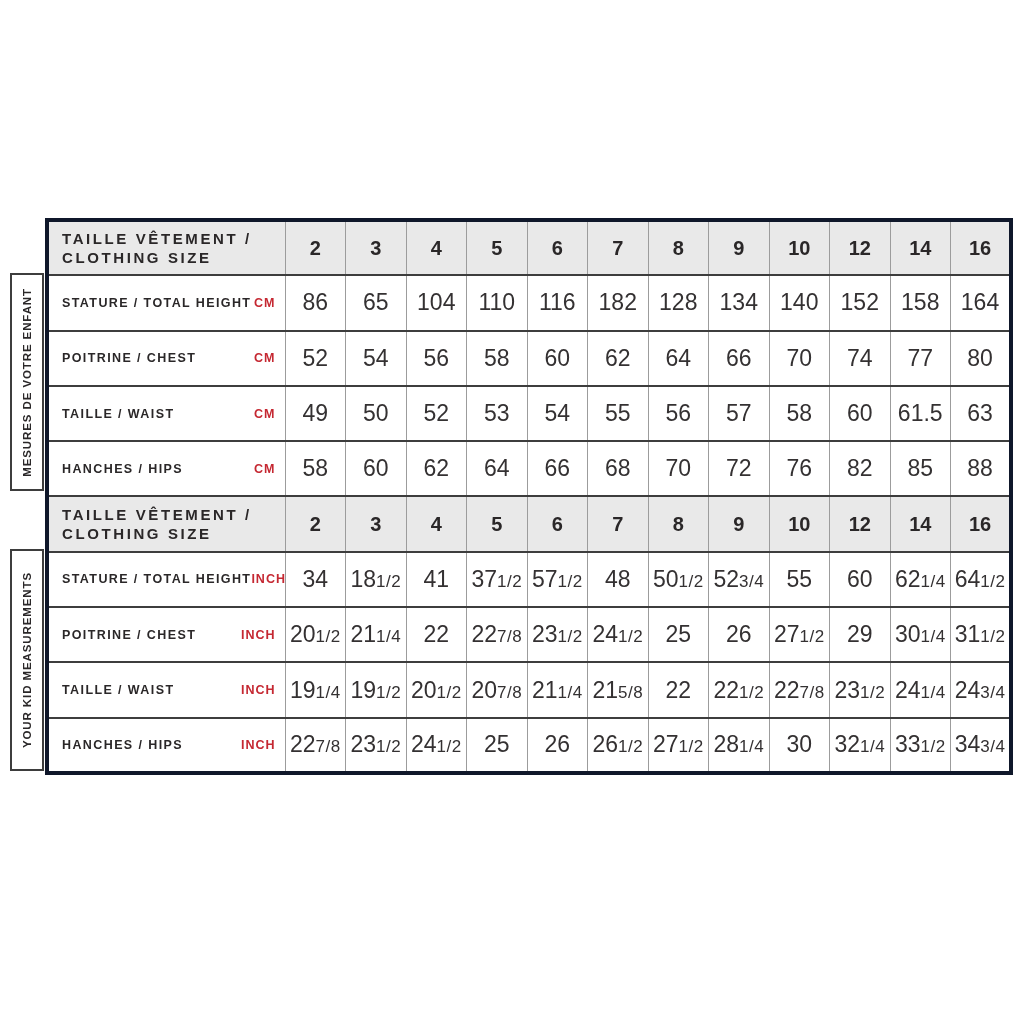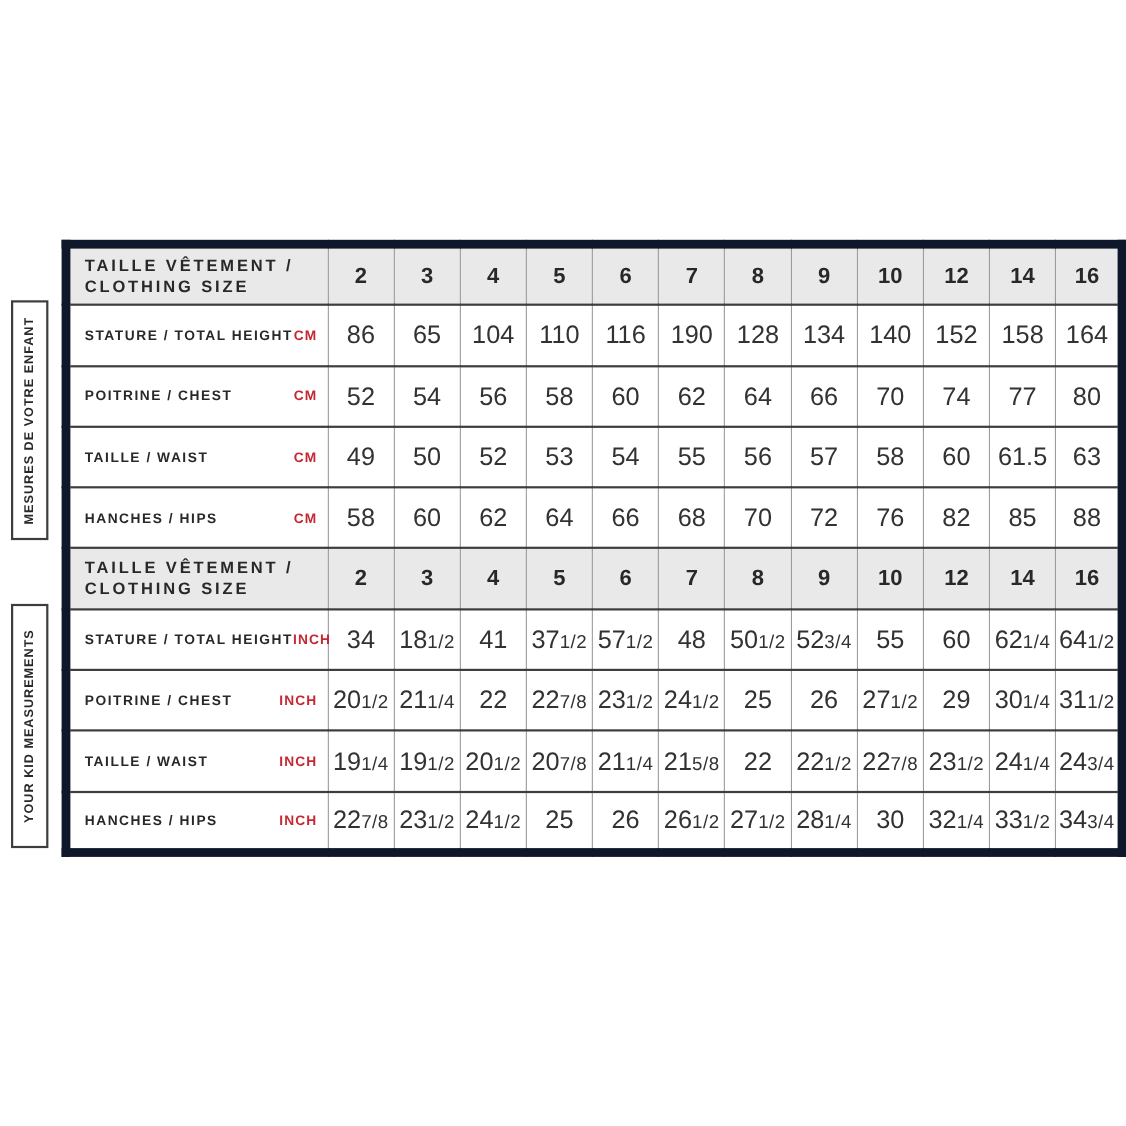--- a/index.html
+++ b/index.html
@@ -31,25 +31,25 @@
     font-size: 11.5px;
     font-weight: bold;
     letter-spacing: 0.9px;
     white-space: nowrap;
     color: #2a2728;
   }
 
   
   table.size-table {
     position: absolute;
-    left: 56px; top: 218px;
+    left: 45px; top: 218px;
     width: 968px;
     border-collapse: collapse;
     table-layout: fixed;
-    border: 8px solid #0f172a;
+    border: 4px solid #0f172a;
   }
   col.label-col { width: 238px; }
   tr { height: 55.3px; }
   th, td {
     border-left: 1px solid #9c9c9c;
     vertical-align: middle;
     padding: 0;
   }
   th:first-child, td:first-child { border-left: none; }
   tr { border-bottom: 2px solid #3d3d3d; }
@@ -157,21 +157,21 @@
             <div class="label-flex">
               <span class="row-label">STATURE / TOTAL HEIGHT</span>
               <span class="unit" style="color: rgb(197, 40, 50);">CM</span>
             </div>
           </td>
           <td class="value-cell"><span class="whole">86</span></td>
           <td class="value-cell"><span class="whole">65</span></td>
           <td class="value-cell"><span class="whole">104</span></td>
           <td class="value-cell"><span class="whole">110</span></td>
           <td class="value-cell"><span class="whole">116</span></td>
-          <td class="value-cell"><span class="whole">190</span></td>
+          <td class="value-cell"><span class="whole">182</span></td>
           <td class="value-cell"><span class="whole">128</span></td>
           <td class="value-cell"><span class="whole">134</span></td>
           <td class="value-cell"><span class="whole">140</span></td>
           <td class="value-cell"><span class="whole">152</span></td>
           <td class="value-cell"><span class="whole">158</span></td>
           <td class="value-cell"><span class="whole">164</span></td>
         </tr>
         <tr class="data-row">
           <td>
             <div class="label-flex">

